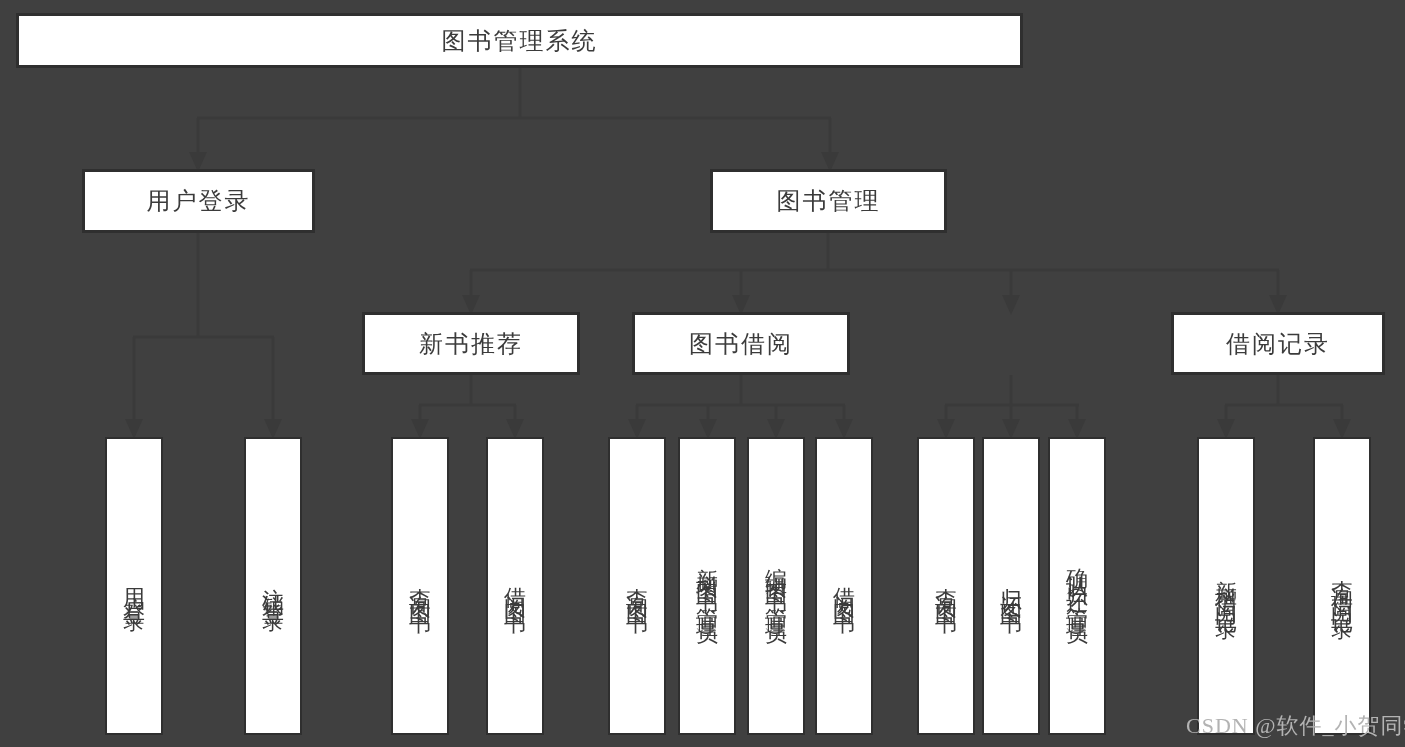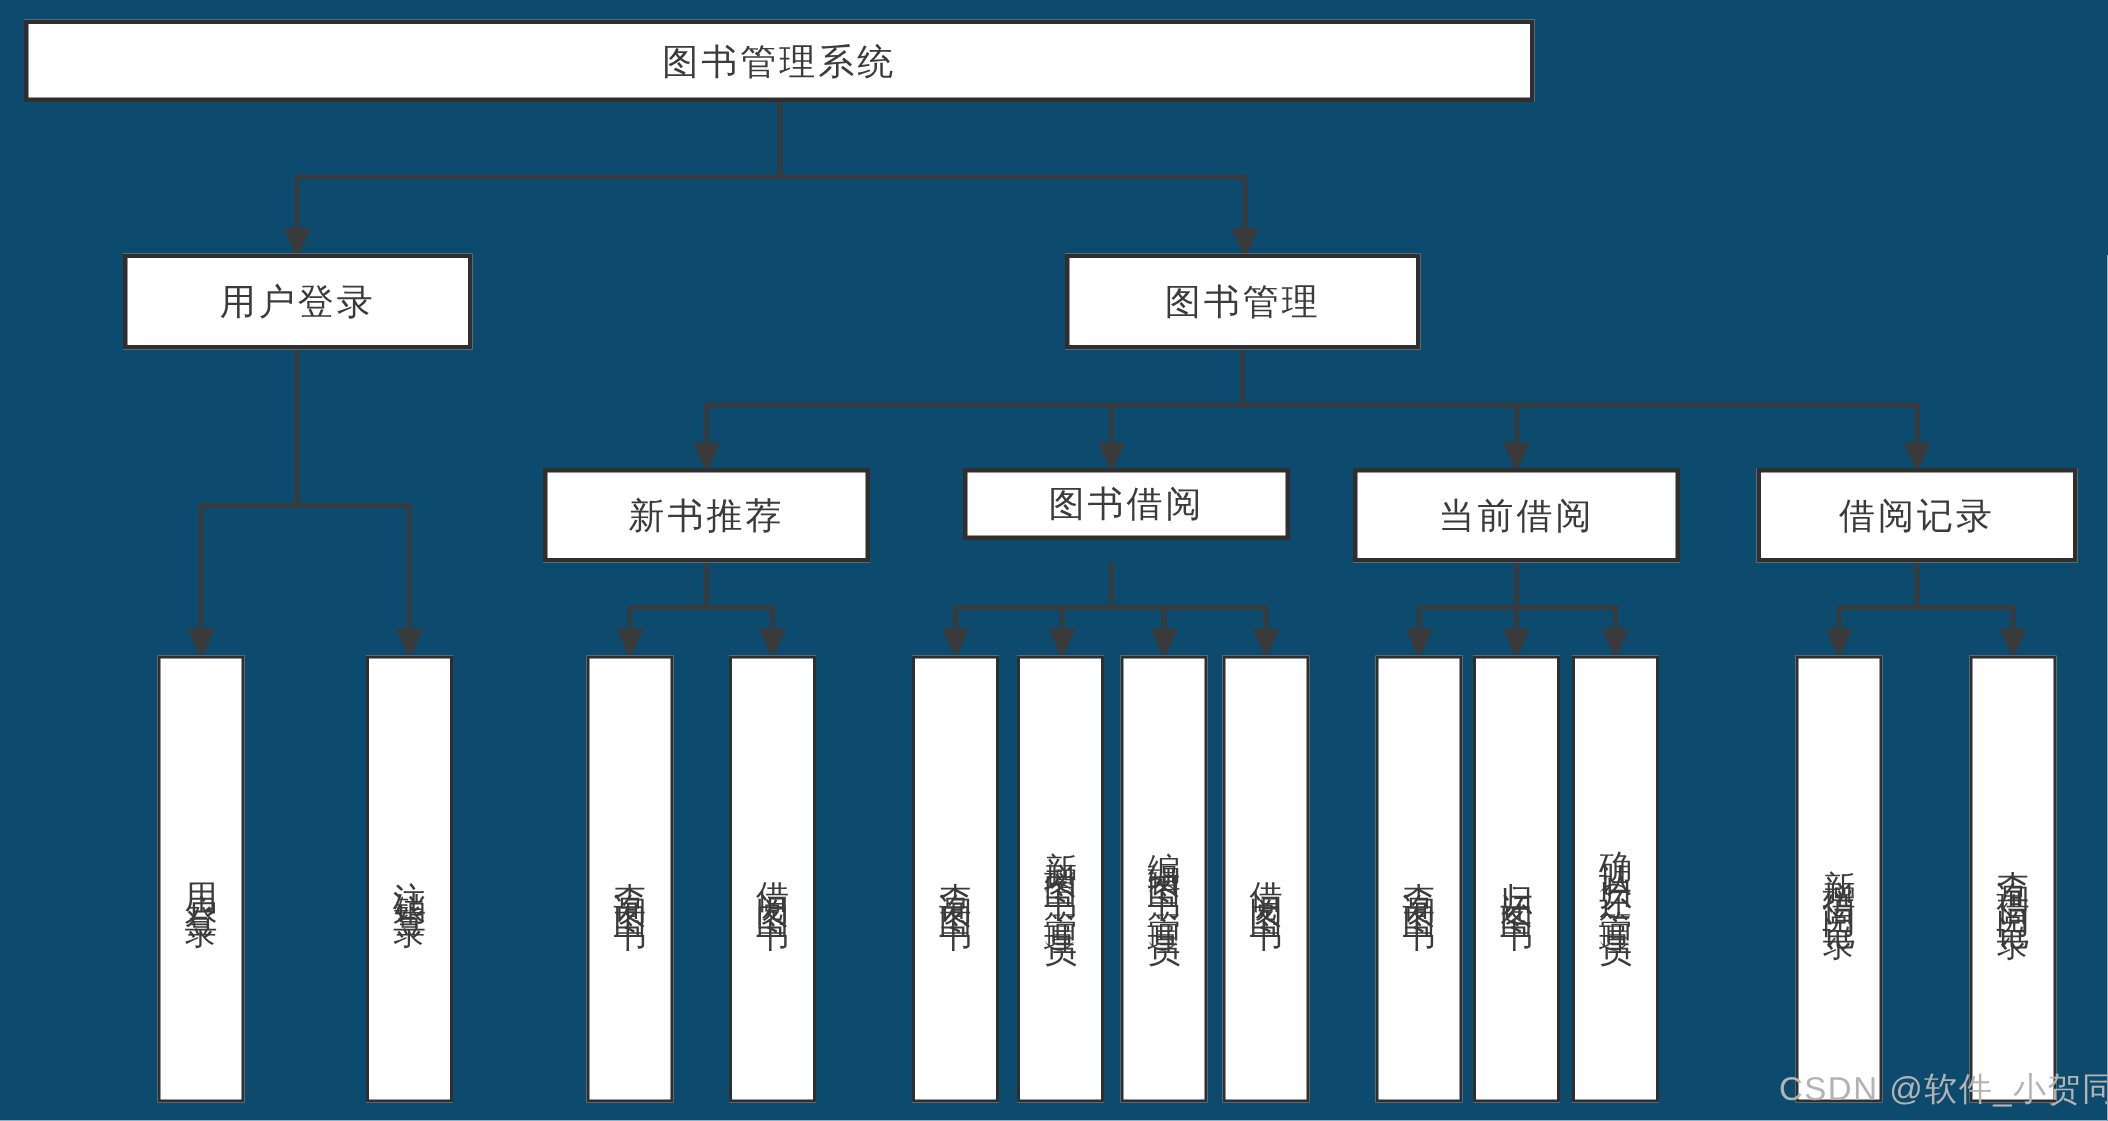--- a/index.html
+++ b/index.html
@@ -1,20 +1,20 @@
 <!DOCTYPE html>
 <html><head>
 <meta charset="utf-8">
 <style>
   html,body{margin:0;padding:0;background:#ffffff;}
   #stage{
     position:relative;
     width:1405px;height:747px;
-    background:#0c4a6e;
-    font-family:Liberation Sans, sans-serif;
+    background:#404040;
+    font-family:Liberation Serif, serif;
     overflow:hidden;
   }
   #connectors{
     position:absolute;left:0;top:0;width:1405px;height:747px;
     pointer-events:none;
   }
   #connectors path{stroke:#3a3a3a;stroke-width:3;fill:none;}
   #connectors polygon{fill:#3a3a3a;stroke:none;}
   .hbox{
     position:absolute;box-sizing:border-box;
@@ -91,22 +91,21 @@
       <polygon points="1333,419 1351,419 1342,439"></polygon>
     </g>
   </svg>
 
   <div class="hbox" style="left:16px;top:13px;width:1007px;height:55px;">图书管理系统</div>
 
   <div class="hbox" style="left:82px;top:169px;width:233px;height:64px;">用户登录</div>
   <div class="hbox" style="left:362px;top:312px;width:218px;height:63px;">新书推荐</div>
 
   <div class="hbox" style="left:710px;top:169px;width:237px;height:64px;">图书管理</div>
-  <div class="hbox" style="left:632px;top:312px;width:218px;height:48px;margin-left:10px;">图书借阅</div>
-  <div class="hbox" style="left:902px;top:312px;width:218px;height:63px;">当前借阅</div>
+  <div class="hbox" style="left:632px;top:312px;width:218px;height:63px;">图书借阅</div>
   <div class="hbox" style="left:1171px;top:312px;width:214px;height:63px;">借阅记录</div>
 
   <div class="vbox" style="left:105px;">用户登录</div>
   <div class="vbox" style="left:244px;">注销登录</div>
 
   <div class="vbox" style="left:391px;">查询图书</div>
   <div class="vbox" style="left:486px;">借阅图书</div>
 
   <div class="vbox" style="left:608px;">查询图书</div>
   <div class="vbox" style="left:678px;">新增图书（管理员）</div>

